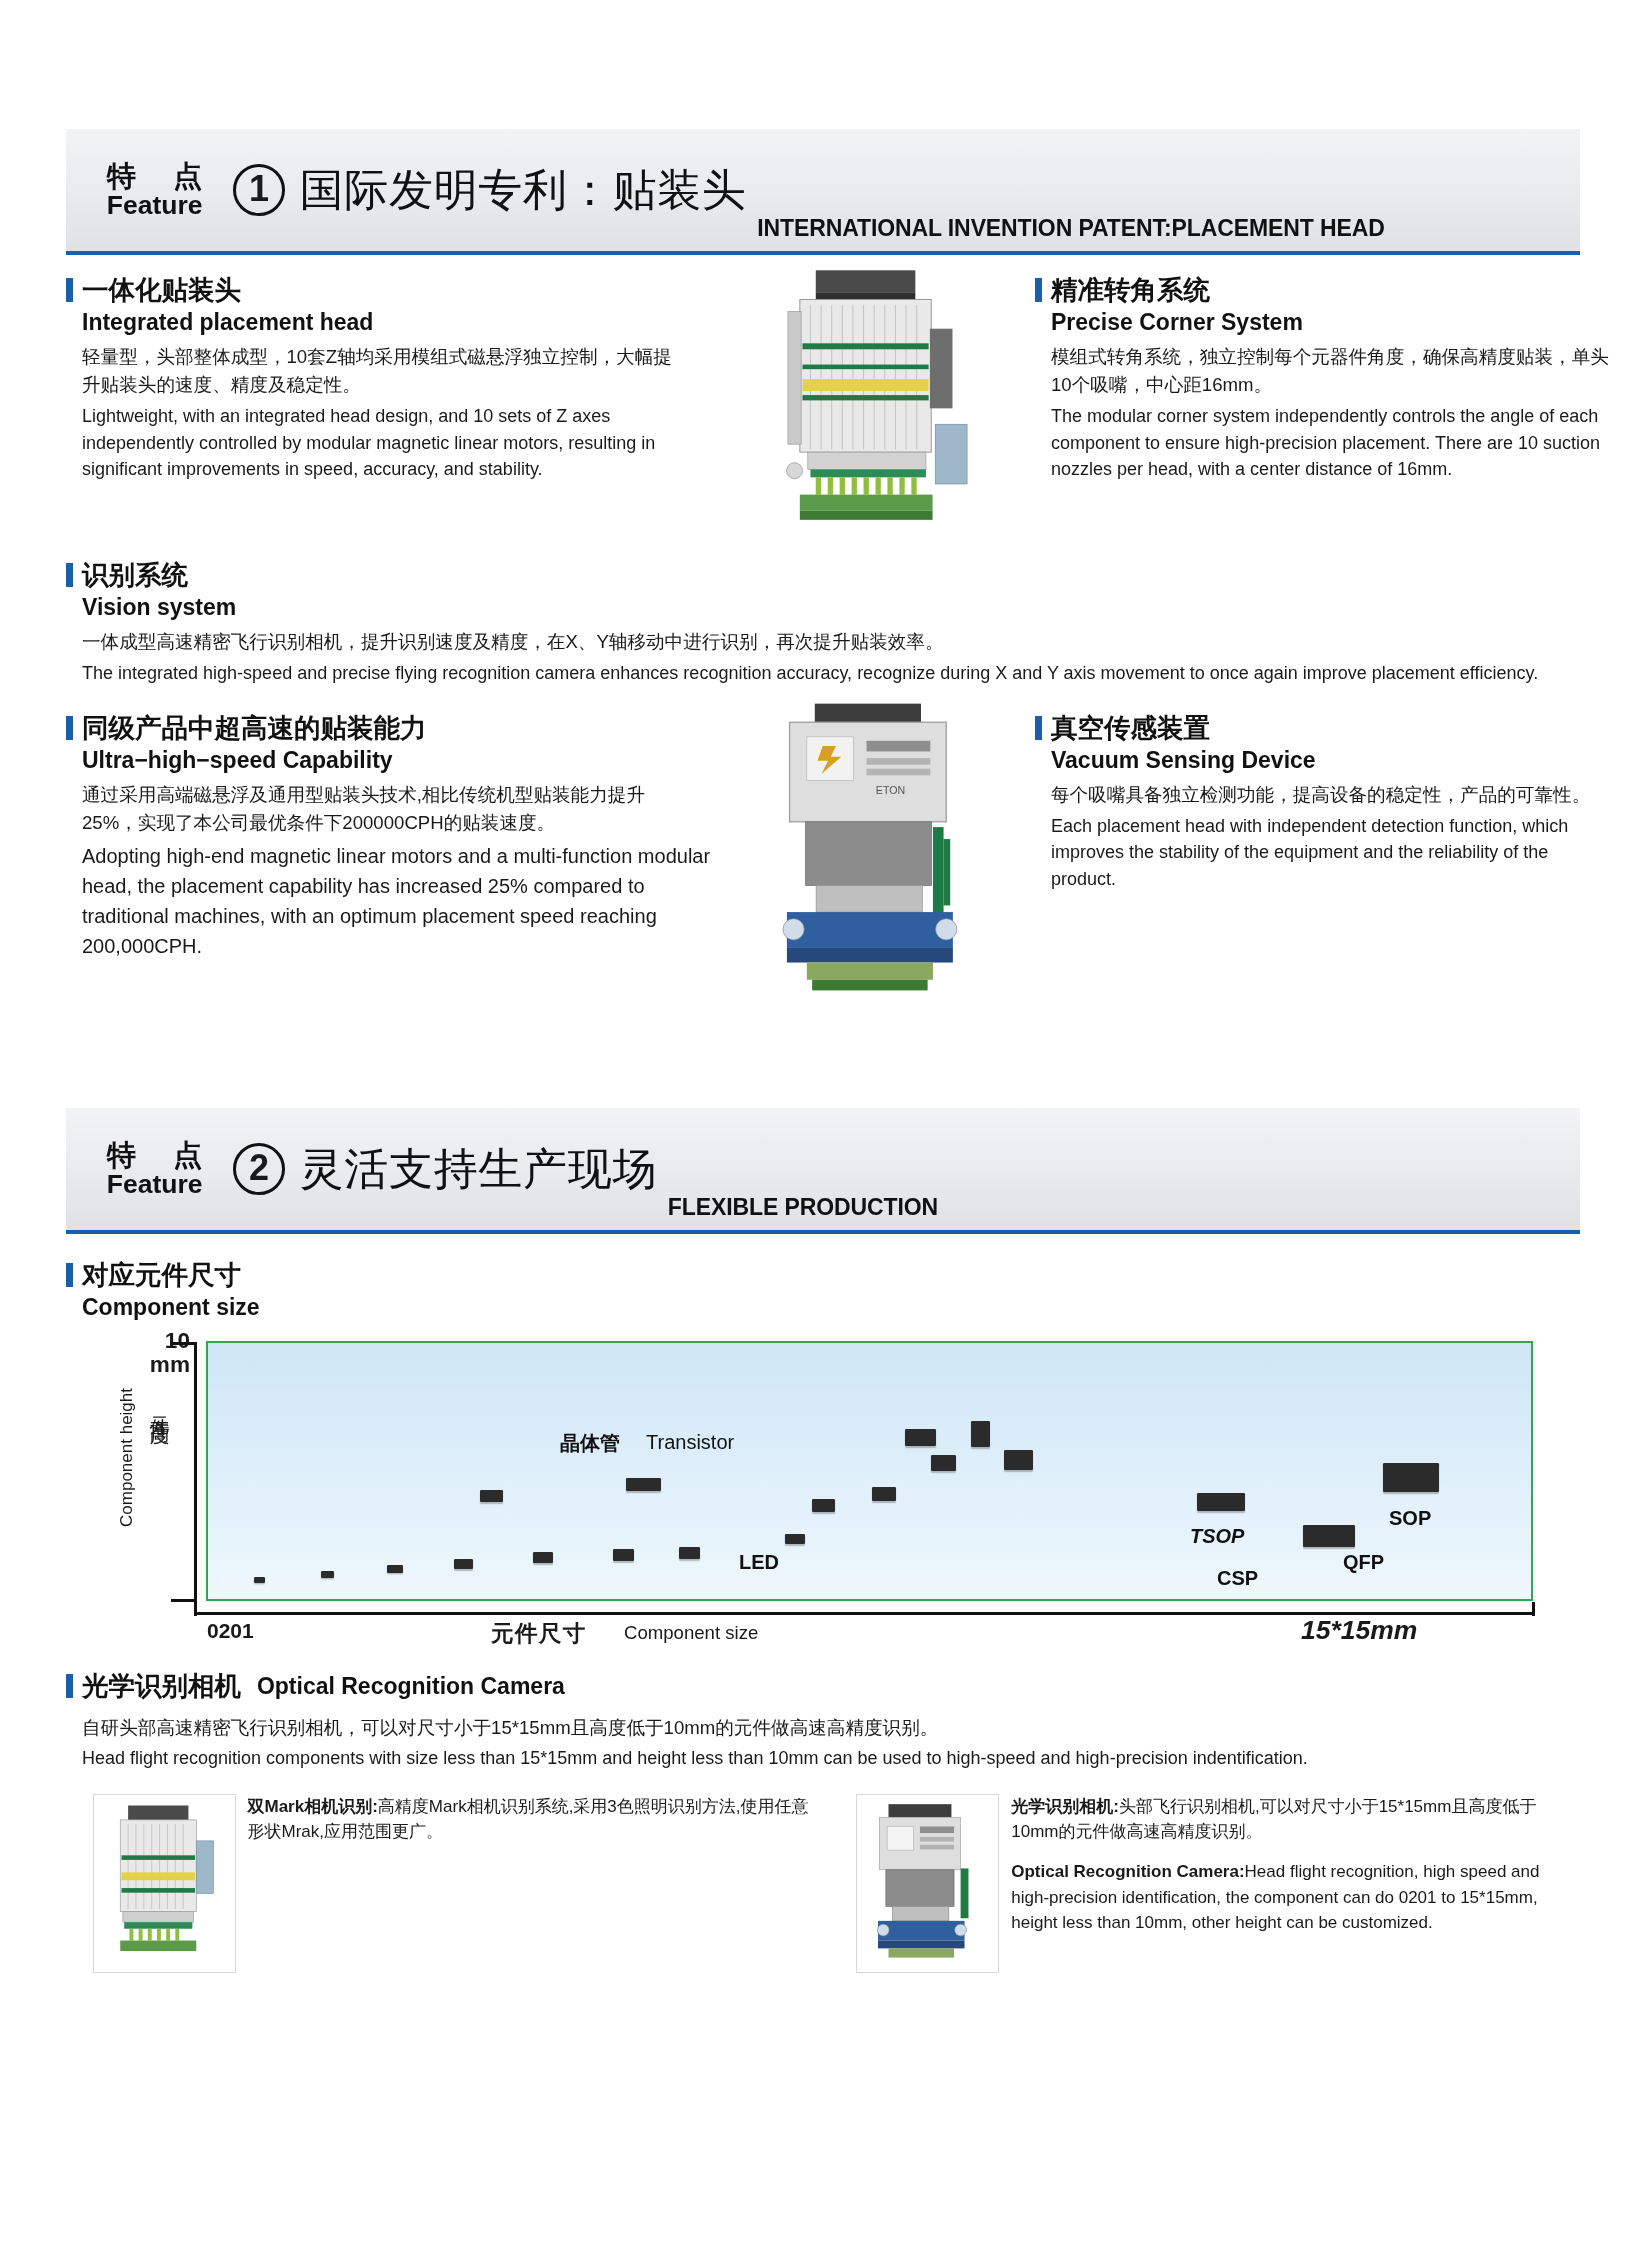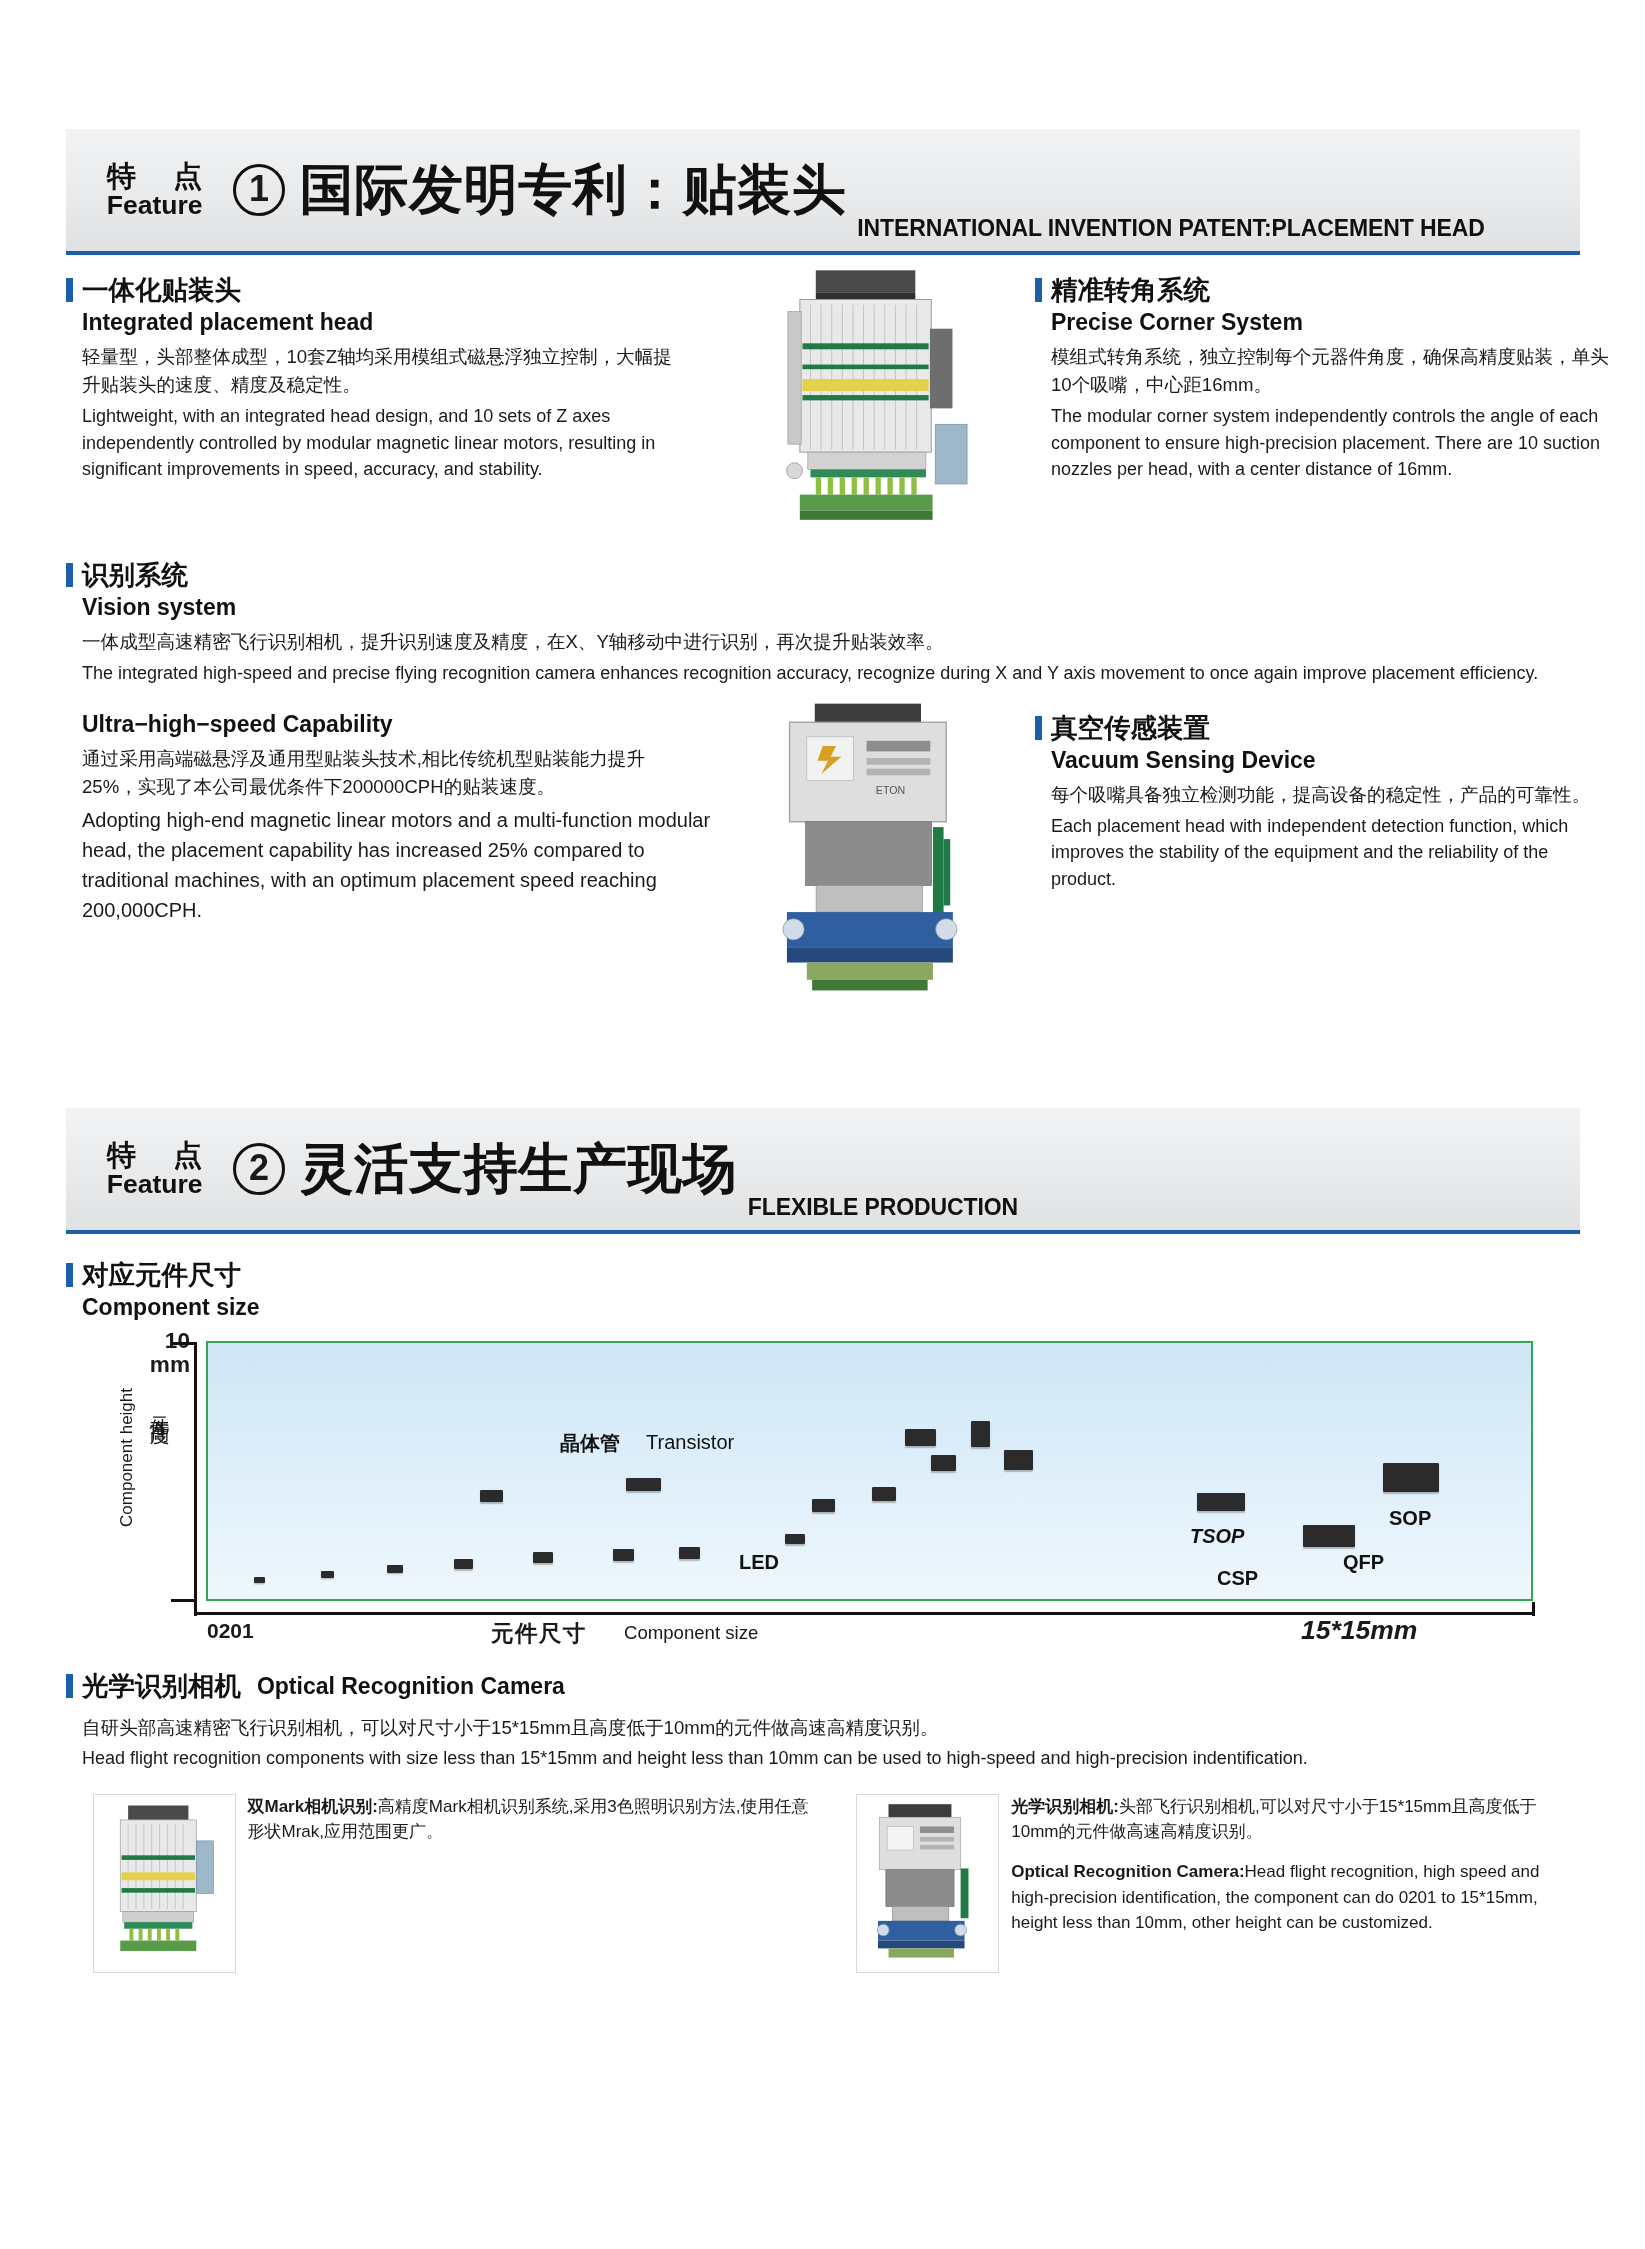--- a/index.html
+++ b/index.html
@@ -36,21 +36,21 @@
   .feature-band .kw .en {
     font-size: 26.5px; font-weight: bold; color:#111; letter-spacing: 0px;
   }
   .circle-num {
     width: 52px; height: 52px; border-radius: 50%;
     border: 3.3px solid #111; display:flex; align-items:center; justify-content:center;
     font-size: 36px; font-weight: bold; margin: 0 14.6px 0 4px; line-height:1;
     padding-bottom: 2.7px;
   }
   .feature-title-cn {
-    font-size: 54px; font-weight: bold; letter-spacing: 0.7px; color:#111;
+    font-size: 44px; font-weight: normal; letter-spacing: 0.7px; color:#111;
   }
   .feature-title-en {
     font-size: 23px; font-weight: bold; color:#111; margin-left: 10.6px; letter-spacing: -0.1px;
     align-self: flex-end; padding-bottom: 9.3px;
   }
 
   
   .head-cn {
     display: flex; align-items: center; font-size: 26.5px; font-weight: bold; color:#111;
     margin-bottom: 1.3px;
@@ -197,20 +197,21 @@
     </div>
 
     <div class="f1-vision">
       <div class="head-cn">识别系统</div>
       <div class="head-en">Vision system</div>
       <p class="p-cn" style="margin-left:16px;width:1493px;">一体成型高速精密飞行识别相机，提升识别速度及精度，在X、Y轴移动中进行识别，再次提升贴装效率。</p>
       <p class="p-en" style="margin-left:16px;width:1493px;">The integrated high-speed and precise flying recognition camera enhances recognition accuracy, recognize during X and Y axis movement to once again improve placement efficiency.</p>
     </div>
 
     <div class="f1-lower-left">
+      <div class="head-cn">同级产品中超高速的贴装能力</div>
       <div class="head-en">Ultra−high−speed Capability</div>
       <p class="p-cn" style="margin-left:16px;width:617px;">通过采用高端磁悬浮及通用型贴装头技术,相比传统机型贴装能力提升25%，实现了本公司最优条件下200000CPH的贴装速度。</p>
       <p class="p-en" style="margin-left:16px;width:637px;font-size:20px;line-height:1.5;">Adopting high-end magnetic linear motors and a multi-function modular head, the placement capability has increased 25% compared to traditional machines, with an optimum placement speed reaching 200,000CPH.</p>
     </div>
 
     <div class="f1-lower-right">
       <div class="head-cn">真空传感装置</div>
       <div class="head-en">Vacuum Sensing Device</div>
       <p class="p-cn" style="margin-left:16px;width:558px;">每个吸嘴具备独立检测功能，提高设备的稳定性，产品的可靠性。</p>
       <p class="p-en" style="margin-left:16px;width:558px;">Each placement head with independent detection function, which improves the stability of the equipment and the reliability of the product.</p>

